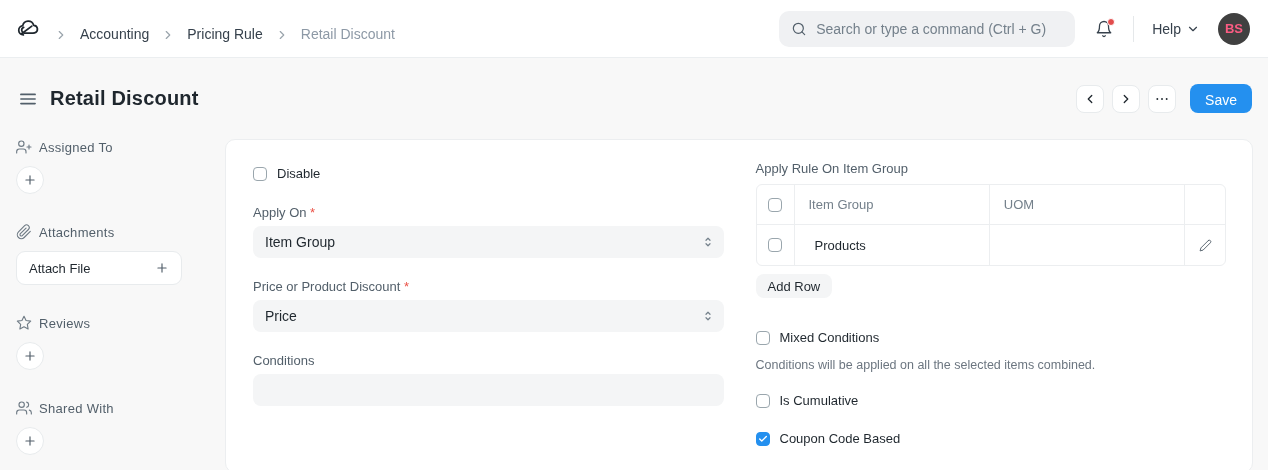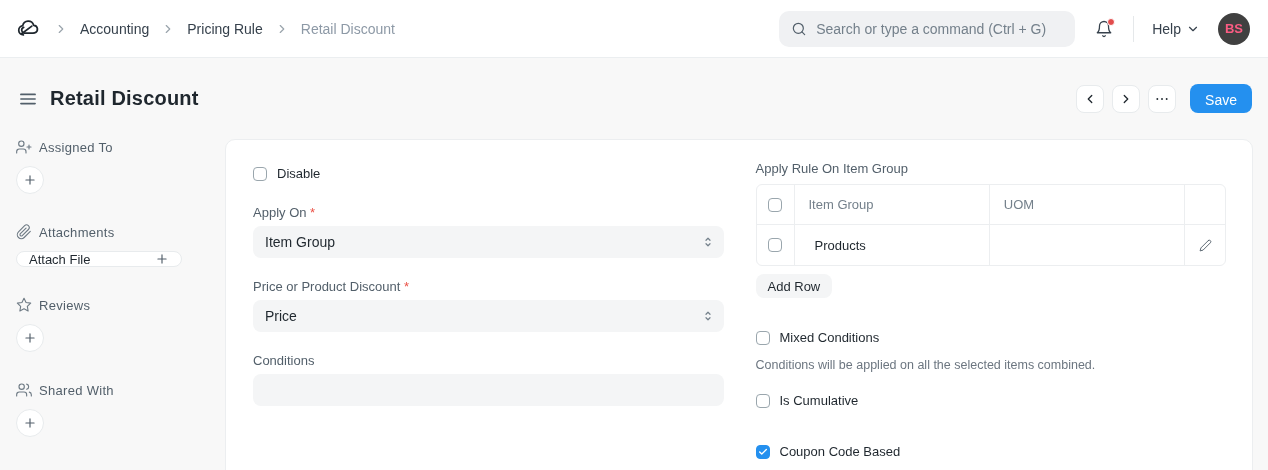--- a/index.html
+++ b/index.html
@@ -15,21 +15,21 @@
   
   .navbar {
     height: 58px;
     background: #ffffff;
     border-bottom: 1px solid #ebeef0;
     display: flex;
     align-items: center;
     justify-content: space-between;
     padding: 0 18px 0 16px;
   }
-  .nav-left { display: flex; align-items: center; gap: 12px; }
+  .nav-left { display: flex; align-items: flex-end; gap: 12px; }
   .logo { width: 26px; height: 26px; color: #1f272e; cursor: pointer; }
   .crumb-sep { color: #9aa4ac; }
   .crumb { font-size: 14px; color: #36414c; font-weight: 500; text-decoration: none; cursor: pointer; }
   .crumb.current { color: #8d99a6; font-weight: 400; cursor: default; }
   .nav-right { display: flex; align-items: center; gap: 18px; }
   .search-box {
     width: 296px; height: 36px;
     background: #f0f1f3;
     border-radius: 10px;
     display: flex; align-items: center; gap: 9px;
@@ -96,21 +96,21 @@
   .side-label svg { color: #6f7b85; flex-shrink: 0; }
   .circle-btn {
     margin-top: 11px;
     width: 28px; height: 28px; border-radius: 50%;
     background: #fff; border: 1px solid #e8ebed;
     display: flex; align-items: center; justify-content: center;
     color: #525f6a; cursor: pointer;
   }
   .attach-btn {
     margin-top: 11px;
-    width: 166px; height: 16px;
+    width: 166px; height: 34px;
     background: #fff; border: 1px solid #e8ebed; border-radius: 9px;
     display: flex; align-items: center; justify-content: space-between;
     padding: 0 12px;
     font-family: inherit; font-size: 13px; color: #1f272e;
     cursor: pointer;
     gap: 19px;
   }
 
   
   .card {
@@ -179,21 +179,21 @@
   .add-row-btn {
     margin-top: 8px;
     height: 24px; padding: 0 12px;
     background: #f4f5f6; border: none; border-radius: 8px;
     font-family: inherit; font-size: 13px; color: #1f272e;
     cursor: pointer;
   }
   .helper-text { margin-top: 13px; font-size: 12.5px; color: #6c7680; }
   .mt-mixed { margin-top: 32px; }
   .mt-cumulative { margin-top: 21px; }
-  .mt-coupon { margin-top: 36px; }
+  .mt-coupon { margin-top: 23px; }
 </style>
 </head>
 <body>
 
 <div class="navbar">
   <div class="nav-left">
     <span class="logo">
       <svg width="26" height="26" viewBox="0 0 24 24" fill="none" stroke="currentColor" stroke-width="1.6" stroke-linecap="round" stroke-linejoin="round">
         <path d="M6.8 17.5a4.3 4.3 0 0 1-.6-8.55 5.2 5.2 0 0 1 10.1-.4 3.6 3.6 0 0 1 .9 7.05c-1.2.4-8.6.3-9.6.2-.9-.2-2.1-1-2.3-2.3-.2-1.4.7-2.6 1.8-3"></path>
         <path d="M4.9 16.6 14.6 9.3"></path>

